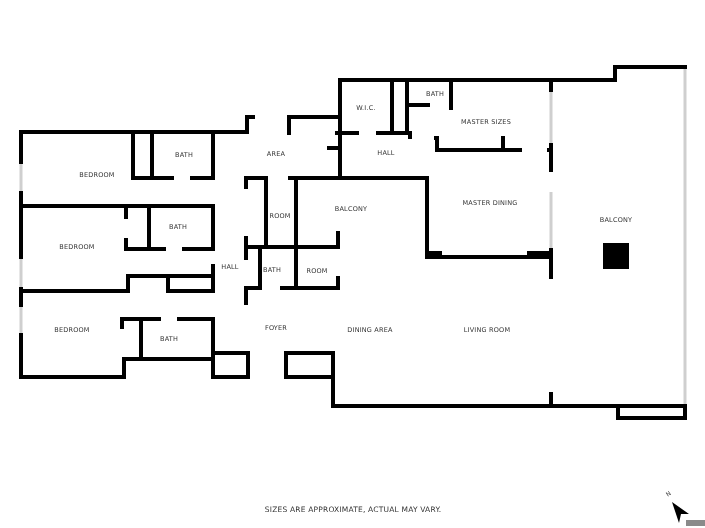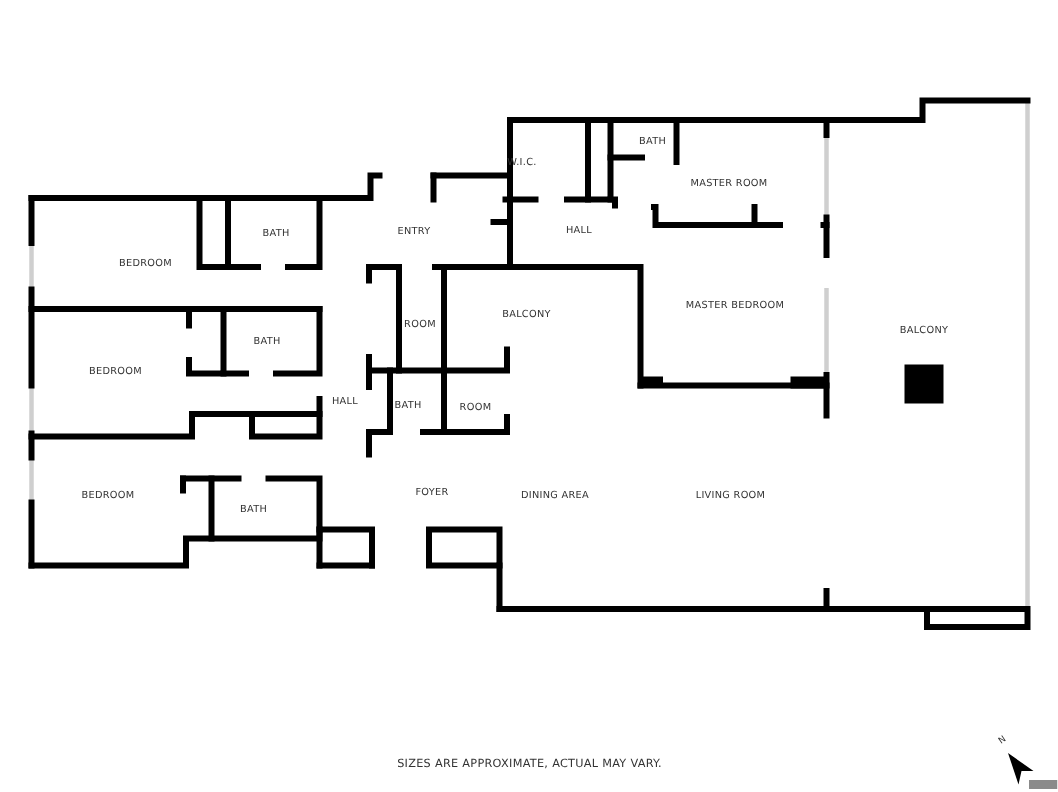--- a/index.html
+++ b/index.html
@@ -91,33 +91,33 @@
     </g>
 </svg>
 
 <div id="labels">
     <div class="label" style="left: 97px; top: 175px;">BEDROOM</div>
     <div class="label" style="left: 184px; top: 155px;">BATH</div>
     <div class="label" style="left: 77px; top: 247px;">BEDROOM</div>
     <div class="label" style="left: 178px; top: 227px;">BATH</div>
     <div class="label" style="left: 72px; top: 330px;">BEDROOM</div>
     <div class="label" style="left: 169px; top: 339px;">BATH</div>
-    <div class="label" style="left: 276px; top: 154px;">ENTRY</div>
+    <div class="label" style="left: 276px; top: 154px;">AREA</div>
     <div class="label" style="left: 230px; top: 267px;">HALL</div>
     <div class="label" style="left: 280px; top: 216px;">ROOM</div>
     <div class="label" style="left: 272px; top: 270px;">BATH</div>
     <div class="label" style="left: 317px; top: 271px;">ROOM</div>
     <div class="label" style="left: 351px; top: 209px;">BALCONY</div>
-    <div class="label" style="left: 348px; top: 108px;">W.I.C.</div>
+    <div class="label" style="left: 366px; top: 108px;">W.I.C.</div>
     <div class="label" style="left: 435px; top: 94px;">BATH</div>
-    <div class="label" style="left: 486px; top: 122px;">MASTER ROOM</div>
+    <div class="label" style="left: 486px; top: 122px;">MASTER SIZES</div>
     <div class="label" style="left: 386px; top: 153px;">HALL</div>
-    <div class="label" style="left: 490px; top: 203px;">MASTER BEDROOM</div>
+    <div class="label" style="left: 490px; top: 203px;">MASTER DINING</div>
     <div class="label" style="left: 616px; top: 220px; text-align: right;">BALCONY</div>
-    <div class="label" style="left: 288px; top: 328px;">FOYER</div>
+    <div class="label" style="left: 276px; top: 328px;">FOYER</div>
     <div class="label" style="left: 370px; top: 330px;">DINING AREA</div>
     <div class="label" style="left: 487px; top: 330px;">LIVING ROOM</div>
   </div>
 
 <div class="footer">SIZES ARE APPROXIMATE, ACTUAL MAY VARY.</div>
 
 <div class="compass">
   <span class="n">N</span>
   <svg width="40" height="38" viewBox="0 0 40 38">
     <polygon points="9,12 26,24 18,24 16,33" fill="#000"></polygon>

